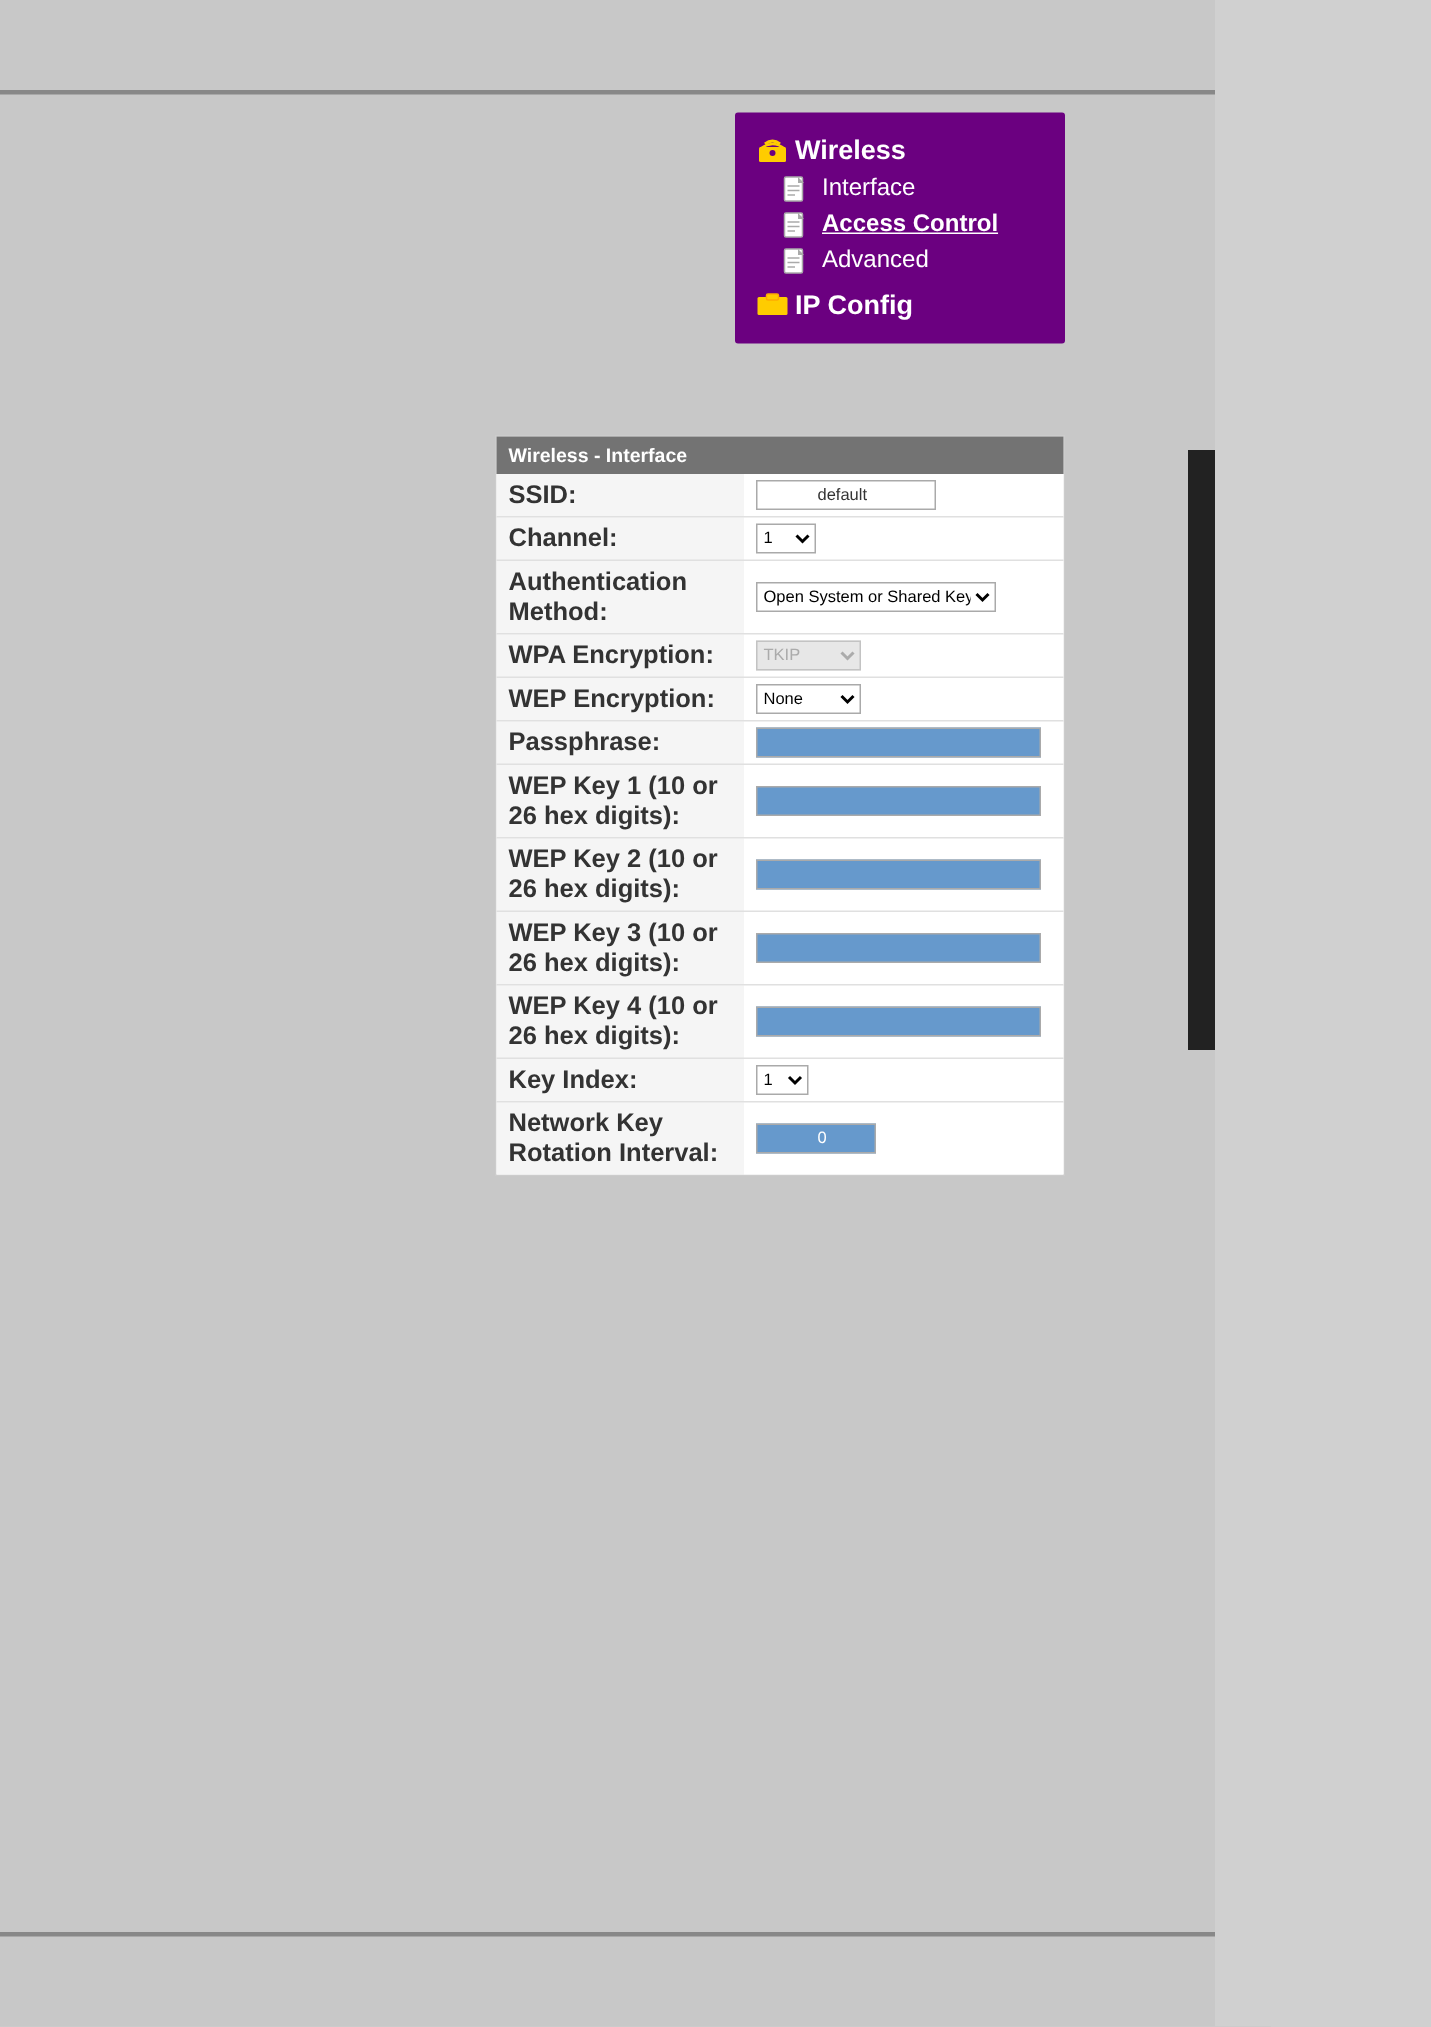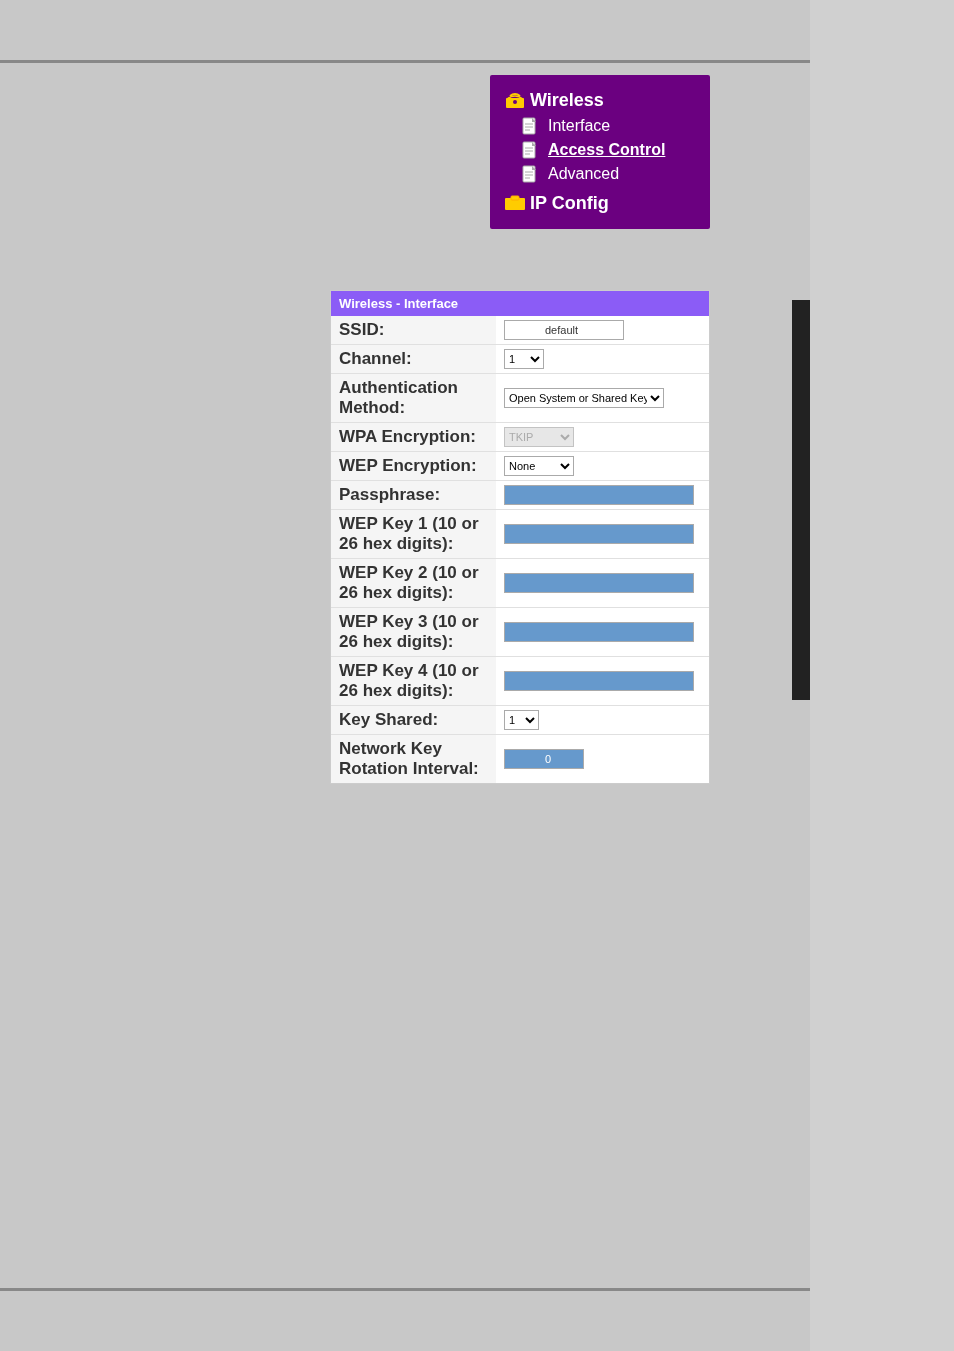--- a/index.html
+++ b/index.html
@@ -88,21 +88,21 @@
     .form-panel {
       position: absolute;
       top: 290px;
       right: 100px;
       width: 380px;
       background: white;
       border: 1px solid #ccc;
     }
 
     .form-header {
-      background: #8b5cf6;
+      background: #737373;
       color: white;
       font-weight: bold;
       padding: 5px 8px;
       font-size: 13px;
     }
 
     .form-table {
       width: 100%;
       border-collapse: collapse;
     }
@@ -404,21 +404,21 @@
         </tr>
 
         <tr>
           <td class="label-cell">WEP Key 4 (10 or 26 hex digits):</td>
           <td class="input-cell">
             <input type="text" class="form-input blue" value="" style="width: 190px;">
           </td>
         </tr>
 
         <tr>
-          <td class="label-cell">Key Shared:</td>
+          <td class="label-cell">Key Index:</td>
           <td class="input-cell">
             <select class="keyindex-select form-select">
               <option>1</option><option>2</option><option>3</option><option>4</option>
             </select>
           </td>
         </tr>
 
         <tr>
           <td class="label-cell">Network Key Rotation Interval:</td>
           <td class="input-cell">

